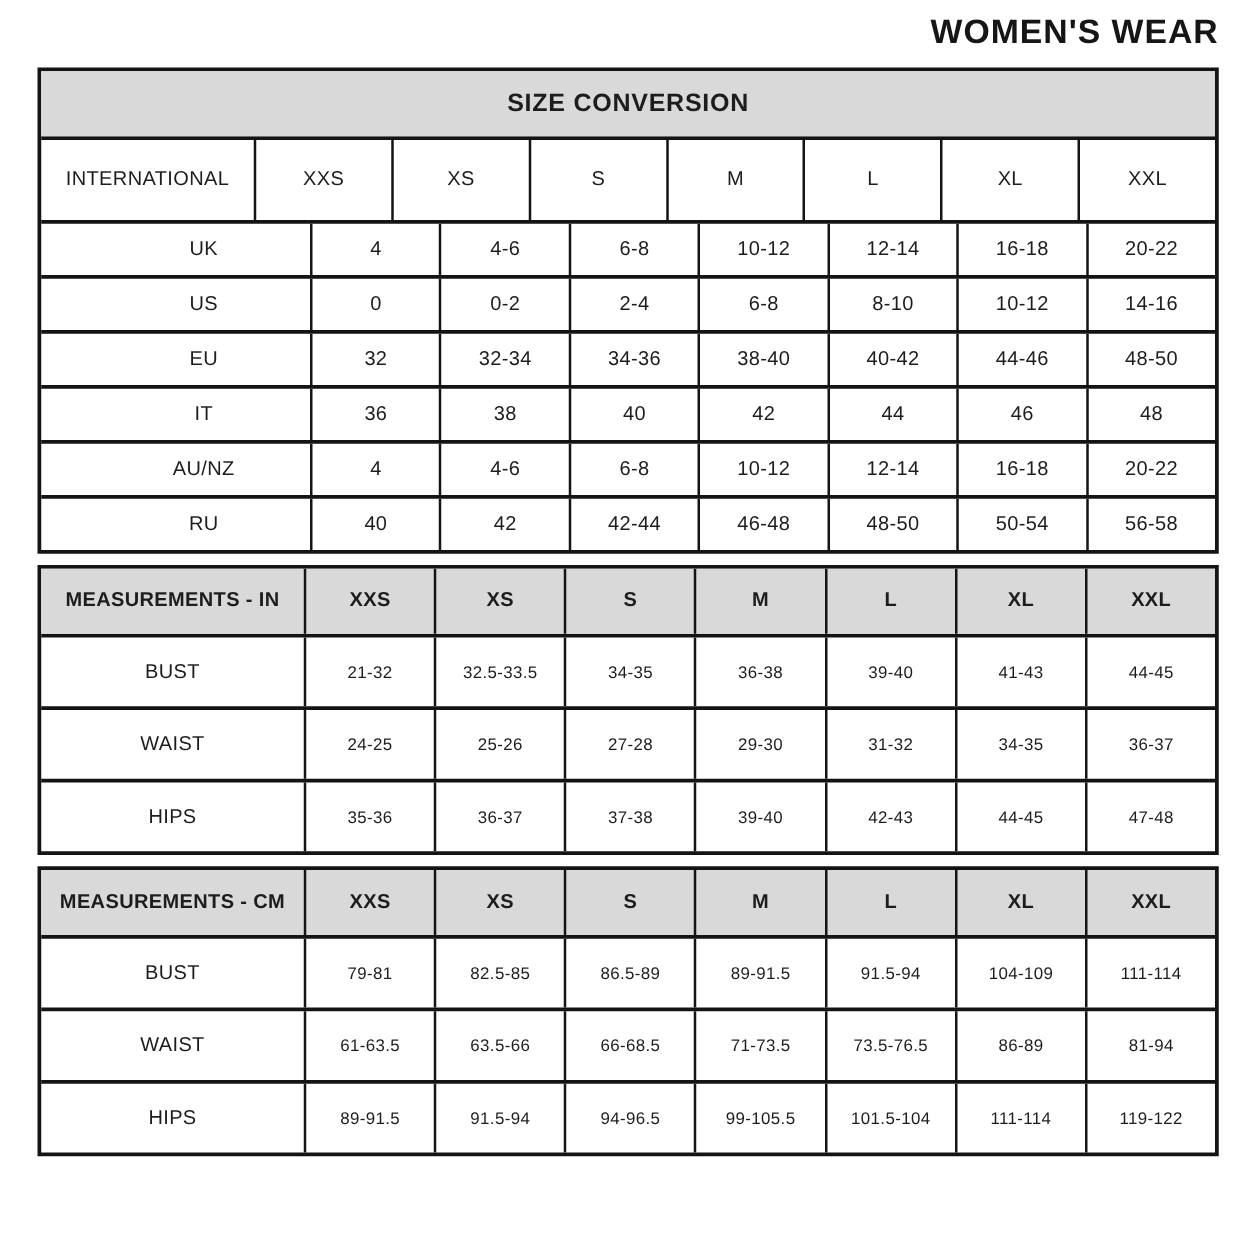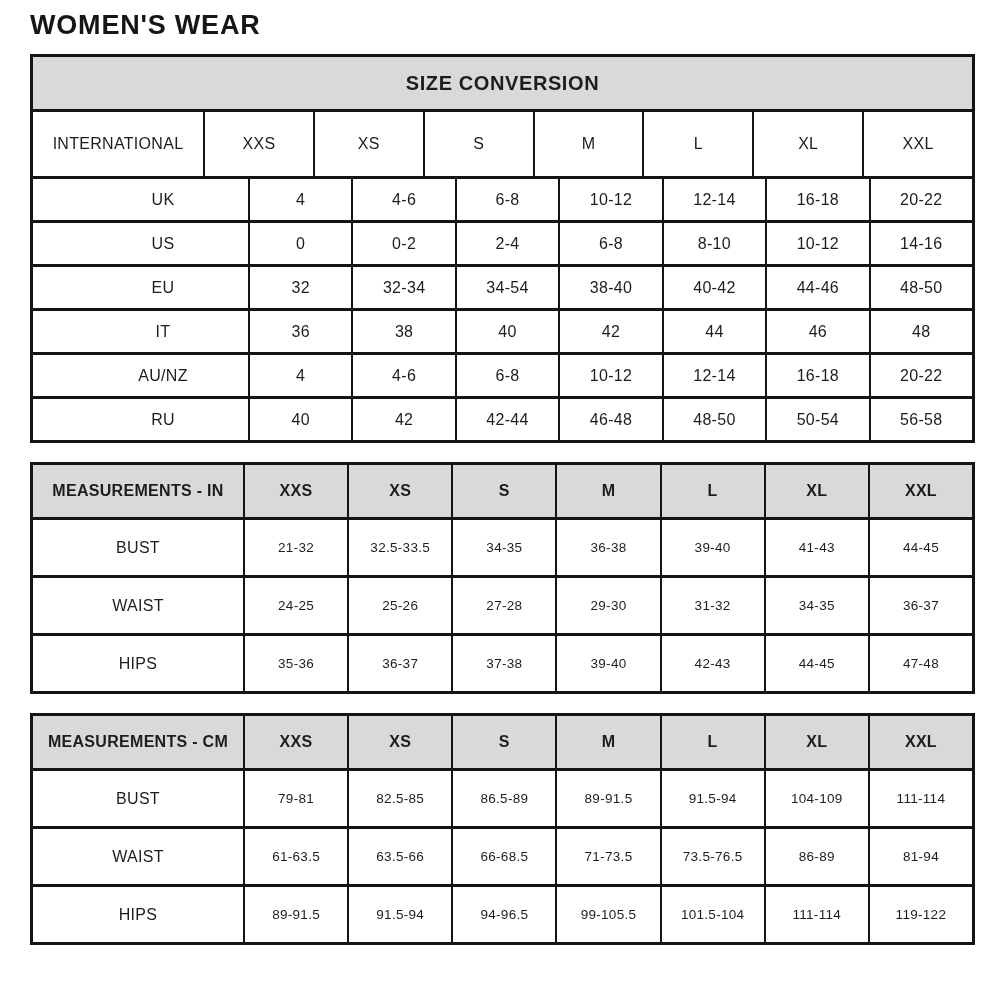--- a/index.html
+++ b/index.html
@@ -6,34 +6,34 @@
   html, body {
     width: 1000px; height: 1000px;
     background: #ffffff;
     font-family: "Liberation Sans", "DejaVu Sans", sans-serif;
     color: #1d1d1d;
     overflow: hidden;
   }
   .page { width: 945px; margin-left: 30px; padding-top: 10px; }
 
   .page-title {
-    text-align: left;
+    text-align: right;
     font-size: 27px;
     font-weight: 700;
     letter-spacing: 0.8px;
     margin-bottom: 13px;
     color: #161616;
   }
 
   .tbl {
     border: 3px solid #141414;
     width: 100%;
     background: #ffffff;
   }
-  .t2, .t3 { margin-top: 19px; }
+  .t2, .t3 { margin-top: 9px; }
 
   .row { display: grid; }
   .row + .row { border-top: 3px solid #141414; }
 
   .t1 .row  { grid-template-columns: 170px repeat(7, 1fr); }
   .t1 .banner { grid-template-columns: 1fr; height: 52px; }
   .t1 .cols { height: 67px; }
   .t1 .data { height: 44px; padding-left: 45px; }
 
   .t2 .row, .t3 .row { grid-template-columns: 210px repeat(7, 1fr); }
@@ -102,21 +102,21 @@
         <div class="cell val">2-4</div>
         <div class="cell val">6-8</div>
         <div class="cell val">8-10</div>
         <div class="cell val">10-12</div>
         <div class="cell val">14-16</div>
       </div>
       <div class="row data">
         <div class="cell label">EU</div>
         <div class="cell val">32</div>
         <div class="cell val">32-34</div>
-        <div class="cell val">34-54</div>
+        <div class="cell val">34-36</div>
         <div class="cell val">38-40</div>
         <div class="cell val">40-42</div>
         <div class="cell val">44-46</div>
         <div class="cell val">48-50</div>
       </div>
       <div class="row data">
         <div class="cell label">IT</div>
         <div class="cell val">36</div>
         <div class="cell val">38</div>
         <div class="cell val">40</div>

